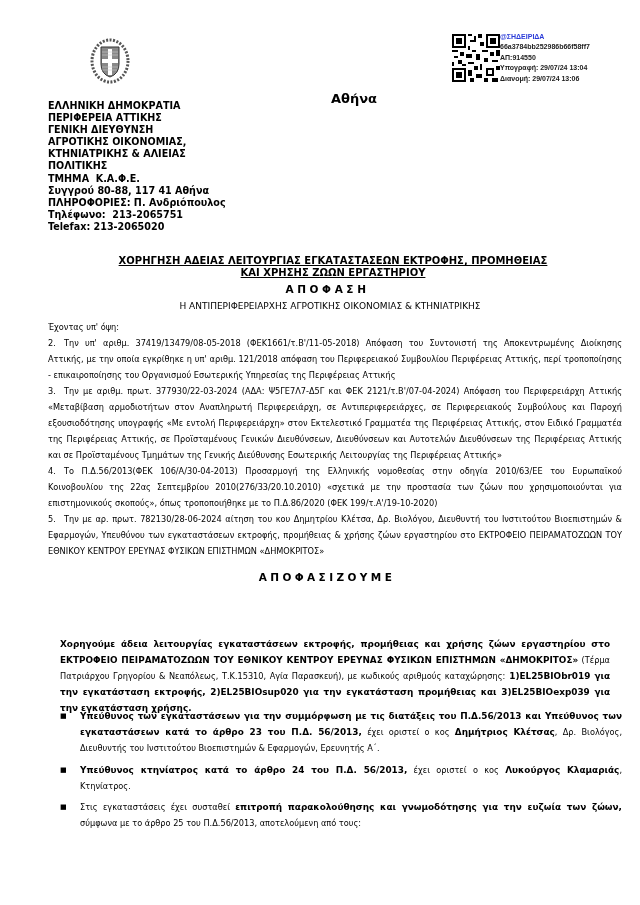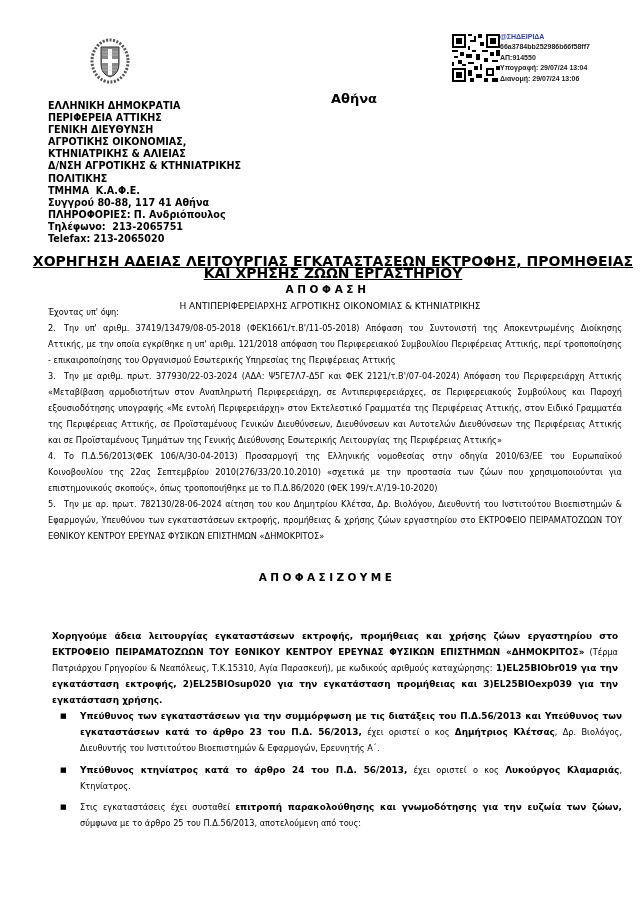--- a/index.html
+++ b/index.html
@@ -6,29 +6,29 @@
   body { width: 640px; height: 905px; position: relative; overflow: hidden;
          font-family: "DejaVu Sans", sans-serif; color: #000; }
   .abs { position: absolute; }
   .coat { left: 90px; top: 38px; width: 40px; height: 46px; }
   .qr { left: 452px; top: 34px; width: 48px; height: 48px; }
   .sig { left: 500px; top: 32px; width: 140px; font-family: "Liberation Sans", sans-serif; font-size: 7px; line-height: 10.4px; font-weight: bold; color: #222; }
   .sig .brand { color: #2a3bd8; }
   .hdr { left: 48px; top: 91px; font-size: 9.6px; font-weight: bold; line-height: 12.1px; margin-top: 9px; }
   .city { left: 331px; top: 91px; font-size: 13px; font-weight: bold; }
   .center { left: 0; width: 640px; text-align: center; }
-  .t1 { top: 255px; font-size: 14px; font-weight: bold; text-decoration: underline; line-height: 12px; padding-left: 26px; box-sizing: border-box; }
+  .t1 { top: 255px; font-size: 10px; font-weight: bold; text-decoration: underline; line-height: 12px; padding-left: 26px; box-sizing: border-box; }
   .apofasi { top: 283px; font-size: 10.5px; font-weight: bold; letter-spacing: 3.6px; padding-left: 15px; box-sizing: border-box;}
   .anti { top: 301px; font-size: 9px; font-weight: normal; padding-left: 20px; box-sizing: border-box;}
   .body { left: 48px; width: 574px; font-size: 8.2px; line-height: 16px; text-align: justify; font-family: "DejaVu Sans", sans-serif; }
   .body p { margin: 0; text-align: justify; text-align-last: left; }
   .num { display: inline-block; width: 16px; }
   .apofasizoume { top: 571px; font-size: 10.5px; font-weight: bold; letter-spacing: 3.4px; padding-left: 14px; box-sizing: border-box;}
   .decision { left: 48px; width: 574px; top: 624px; font-size: 8.9px; line-height: 16px; }
-  .decision p { margin: 4px; text-align: justify; }
+  .decision p { margin: 12px; text-align: justify; }
   .b { font-weight: bold; }
   .bullets { left: 80px; width: 542px; top: 708px; font-size: 8.9px; line-height: 16.2px; }
   .bullets .item { position: relative; margin-bottom: 5px; text-align: justify; }
   .bullets .dot { position: absolute; left: -20px; top: 0; font-size: 7px; }
   .bullets .small { font-size: 8.2px; }
 </style>
 </head>
 <body>
 
 <div class="abs coat">
@@ -99,38 +99,37 @@
   <div>Υπογραφή: 29/07/24 13:04</div>
   <div>Διανομή: 29/07/24 13:06</div>
 </div>
 
 <div class="abs hdr">
   <div>ΕΛΛΗΝΙΚΗ ΔΗΜΟΚΡΑΤΙΑ</div>
   <div>ΠΕΡΙΦΕΡΕΙΑ ΑΤΤΙΚΗΣ</div>
   <div>ΓΕΝΙΚΗ ΔΙΕΥΘΥΝΣΗ</div>
   <div>ΑΓΡΟΤΙΚΗΣ ΟΙΚΟΝΟΜΙΑΣ,</div>
   <div>ΚΤΗΝΙΑΤΡΙΚΗΣ &amp; ΑΛΙΕΙΑΣ</div>
-  <div>Δ/ΝΣΗ ΑΓΡΟΤΙΚΗΣ &amp; ΚΤΗΝΙΑΤΡΙΚΗΣ</div>
   <div>ΠΟΛΙΤΙΚΗΣ</div>
   <div style="white-space:pre">ΤΜΗΜΑ  Κ.Α.Φ.Ε.</div>
   <div>Συγγρού 80-88, 117 41 Αθήνα</div>
   <div>ΠΛΗΡΟΦΟΡΙΕΣ: Π. Ανδριόπουλος</div>
   <div style="white-space:pre">Τηλέφωνο:  213-2065751</div>
   <div>Telefax: 213-2065020</div>
 </div>
 <div class="abs city">Αθήνα</div>
 
 <div class="abs center t1">
   <div>ΧΟΡΗΓΗΣΗ ΑΔΕΙΑΣ ΛΕΙΤΟΥΡΓΙΑΣ ΕΓΚΑΤΑΣΤΑΣΕΩΝ ΕΚΤΡΟΦΗΣ, ΠΡΟΜΗΘΕΙΑΣ</div>
   <div>ΚΑΙ ΧΡΗΣΗΣ ΖΩΩΝ ΕΡΓΑΣΤΗΡΙΟΥ</div>
 </div>
 <div class="abs center apofasi">ΑΠΟΦΑΣΗ</div>
 <div class="abs center anti">Η ΑΝΤΙΠΕΡΙΦΕΡΕΙΑΡΧΗΣ ΑΓΡΟΤΙΚΗΣ ΟΙΚΟΝΟΜΙΑΣ &amp; ΚΤΗΝΙΑΤΡΙΚΗΣ</div>
 
-<div class="abs body" style="top:304px;">
+<div class="abs body" style="top:319px;">
   <p>Έχοντας υπ' όψη:</p>
   <p><span class="num">2.</span><span>Την υπ' αριθμ. 37419/13479/08-05-2018 (ΦΕΚ1661/τ.Β'/11-05-2018) Απόφαση του Συντονιστή της Αποκεντρωμένης Διοίκησης Αττικής, με την οποία εγκρίθηκε η υπ' αριθμ. 121/2018 απόφαση του Περιφερειακού Συμβουλίου Περιφέρειας Αττικής, περί τροποποίησης - επικαιροποίησης του Οργανισμού Εσωτερικής Υπηρεσίας της Περιφέρειας Αττικής</span></p>
   <p><span class="num">3.</span><span>Την με αριθμ. πρωτ. 377930/22-03-2024 (ΑΔΑ: Ψ5ΓΕ7Λ7-Δ5Γ και ΦΕΚ 2121/τ.Β'/07-04-2024) Απόφαση του Περιφερειάρχη Αττικής «Μεταβίβαση αρμοδιοτήτων στον Αναπληρωτή Περιφερειάρχη, σε Αντιπεριφερειάρχες, σε Περιφερειακούς Συμβούλους και Παροχή εξουσιοδότησης υπογραφής «Με εντολή Περιφερειάρχη» στον Εκτελεστικό Γραμματέα της Περιφέρειας Αττικής, στον Ειδικό Γραμματέα της Περιφέρειας Αττικής, σε Προϊσταμένους Γενικών Διευθύνσεων, Διευθύνσεων και Αυτοτελών Διευθύνσεων της Περιφέρειας Αττικής και σε Προϊσταμένους Τμημάτων της Γενικής Διεύθυνσης Εσωτερικής Λειτουργίας της Περιφέρειας Αττικής»</span></p>
   <p><span class="num">4.</span><span>Το Π.Δ.56/2013(ΦΕΚ 106/Α/30-04-2013) Προσαρμογή της Ελληνικής νομοθεσίας στην οδηγία 2010/63/ΕΕ του Ευρωπαϊκού Κοινοβουλίου της 22ας Σεπτεμβρίου 2010(276/33/20.10.2010) «σχετικά με την προστασία των ζώων που χρησιμοποιούνται για επιστημονικούς σκοπούς», όπως τροποποιήθηκε με το Π.Δ.86/2020 (ΦΕΚ 199/τ.Α'/19-10-2020)</span></p>
   <p><span class="num">5.</span><span>Την με αρ. πρωτ. 782130/28-06-2024 αίτηση του κου Δημητρίου Κλέτσα, Δρ. Βιολόγου, Διευθυντή του Ινστιτούτου Βιοεπιστημών &amp; Εφαρμογών, Υπευθύνου των εγκαταστάσεων εκτροφής, προμήθειας &amp; χρήσης ζώων εργαστηρίου στο ΕΚΤΡΟΦΕΙΟ ΠΕΙΡΑΜΑΤΟΖΩΩΝ ΤΟΥ ΕΘΝΙΚΟΥ ΚΕΝΤΡΟΥ ΕΡΕΥΝΑΣ ΦΥΣΙΚΩΝ ΕΠΙΣΤΗΜΩΝ «ΔΗΜΟΚΡΙΤΟΣ»</span></p>
 </div>
 
 <div class="abs center apofasizoume">ΑΠΟΦΑΣΙΖΟΥΜΕ</div>
 <div class="abs decision">
   <p><span class="b">Χορηγούμε άδεια λειτουργίας εγκαταστάσεων εκτροφής, προμήθειας και χρήσης ζώων εργαστηρίου στο ΕΚΤΡΟΦΕΙΟ ΠΕΙΡΑΜΑΤΟΖΩΩΝ ΤΟΥ ΕΘΝΙΚΟΥ ΚΕΝΤΡΟΥ ΕΡΕΥΝΑΣ ΦΥΣΙΚΩΝ ΕΠΙΣΤΗΜΩΝ «ΔΗΜΟΚΡΙΤΟΣ»</span><span style="font-size:8.2px"> (Τέρμα Πατριάρχου Γρηγορίου &amp; Νεαπόλεως, Τ.Κ.15310, Αγία Παρασκευή), με κωδικούς αριθμούς καταχώρησης:</span><span class="b"> 1)EL25BIObr019 για την εγκατάσταση εκτροφής, 2)EL25BIOsup020 για την εγκατάσταση προμήθειας και 3)EL25BIOexp039 για την εγκατάσταση χρήσης.</span></p>

